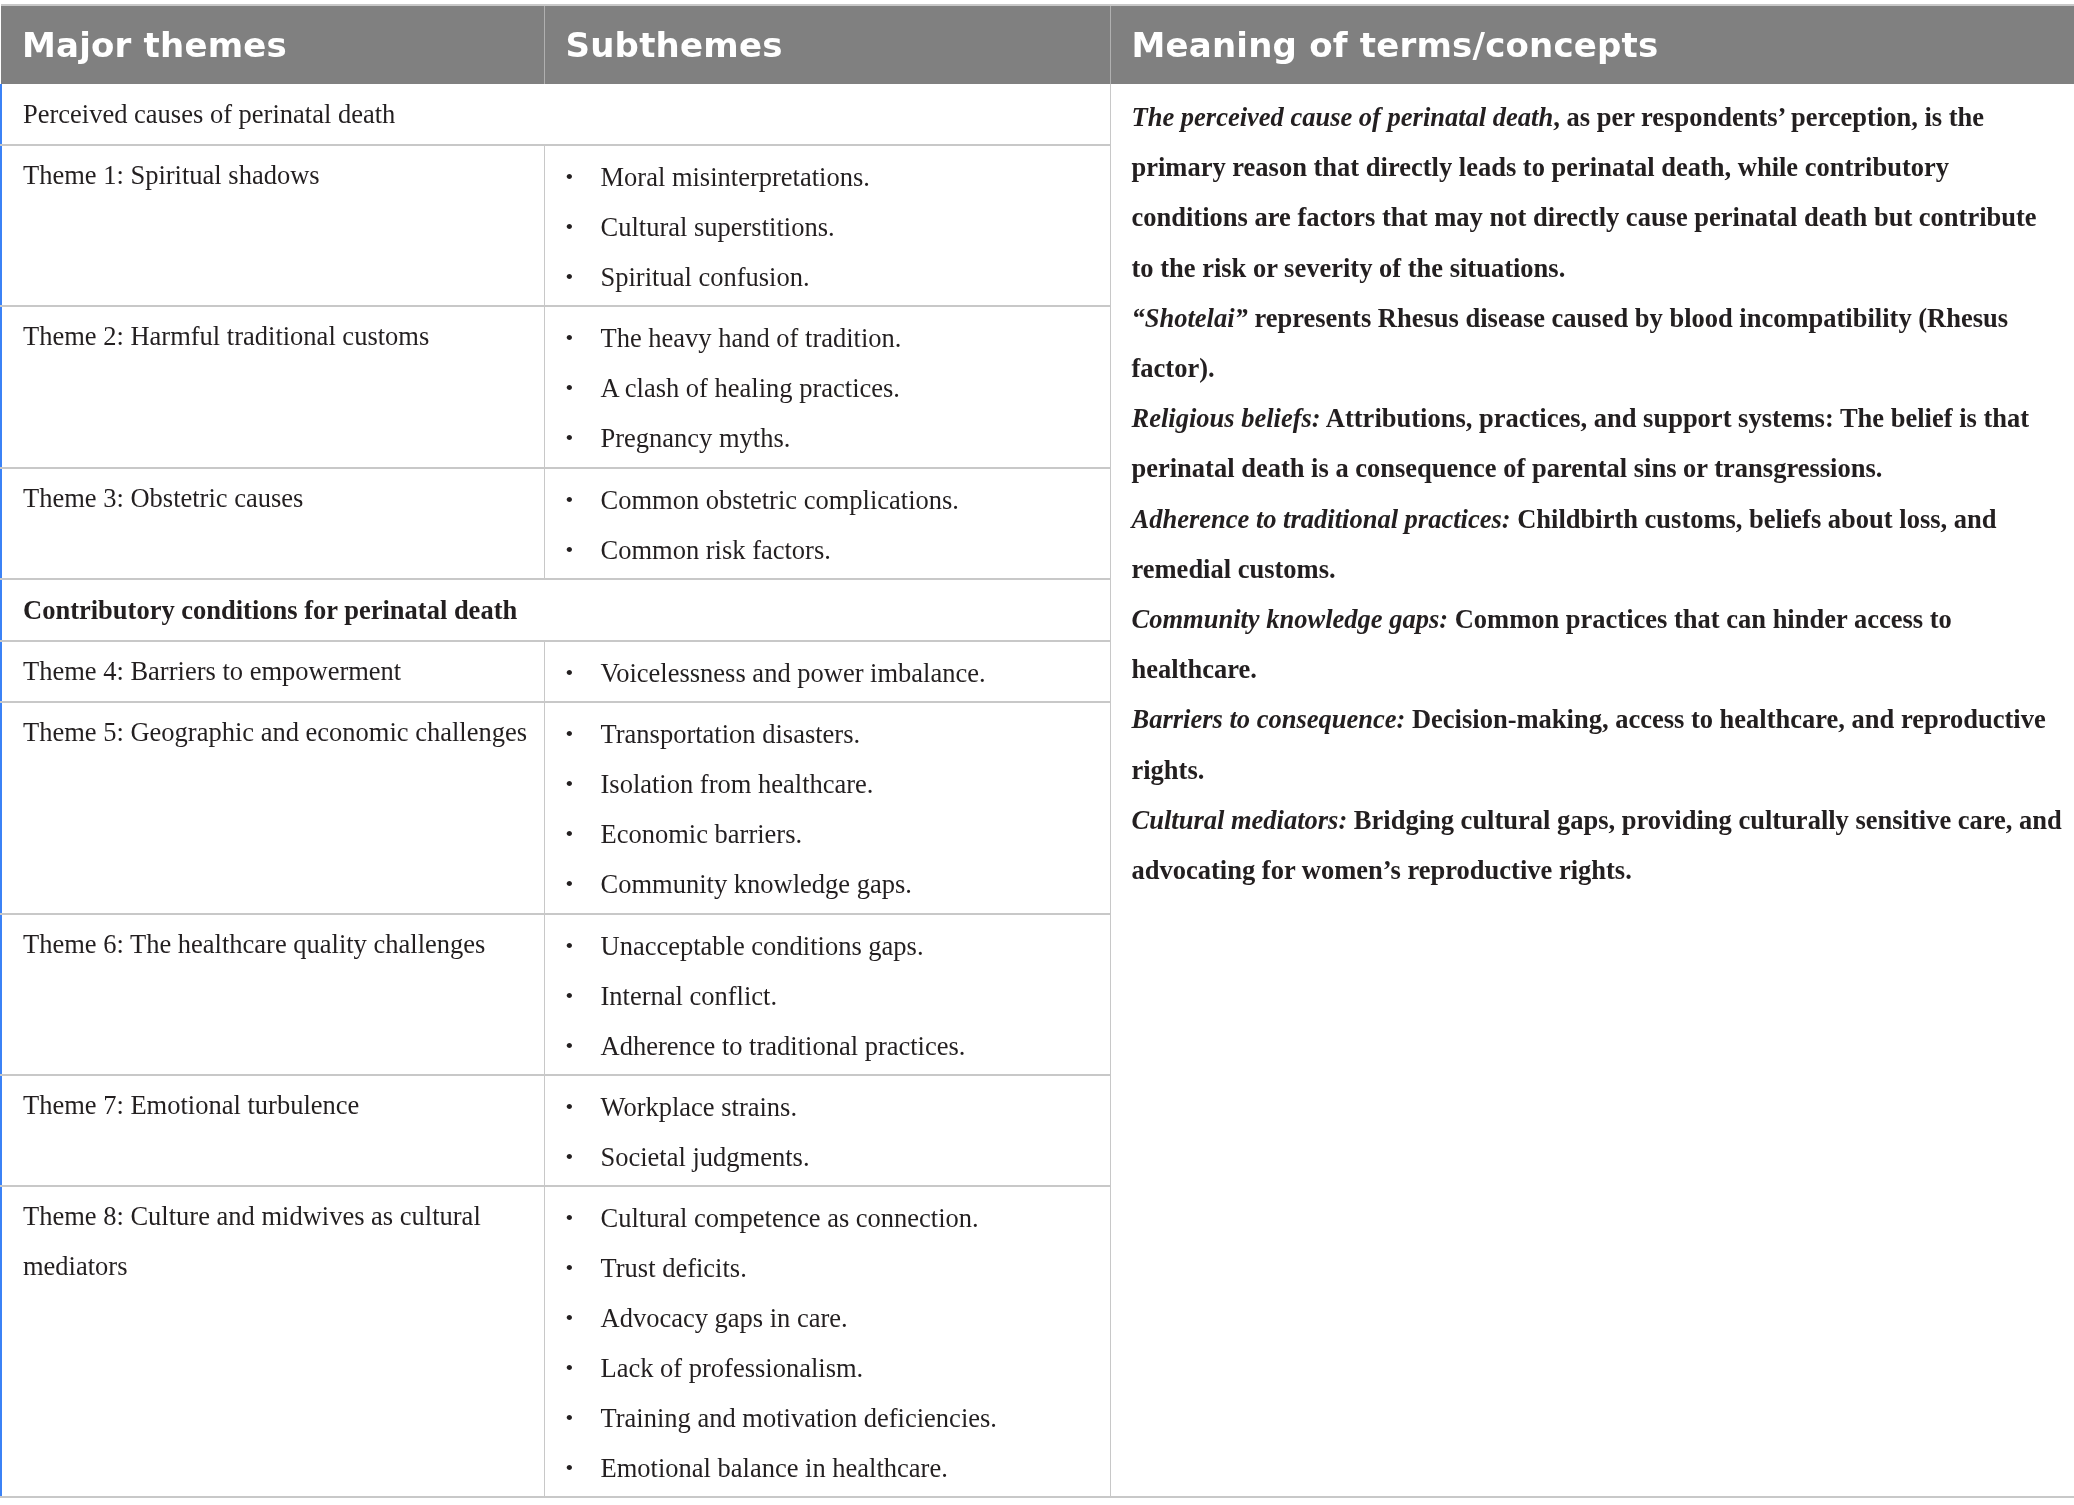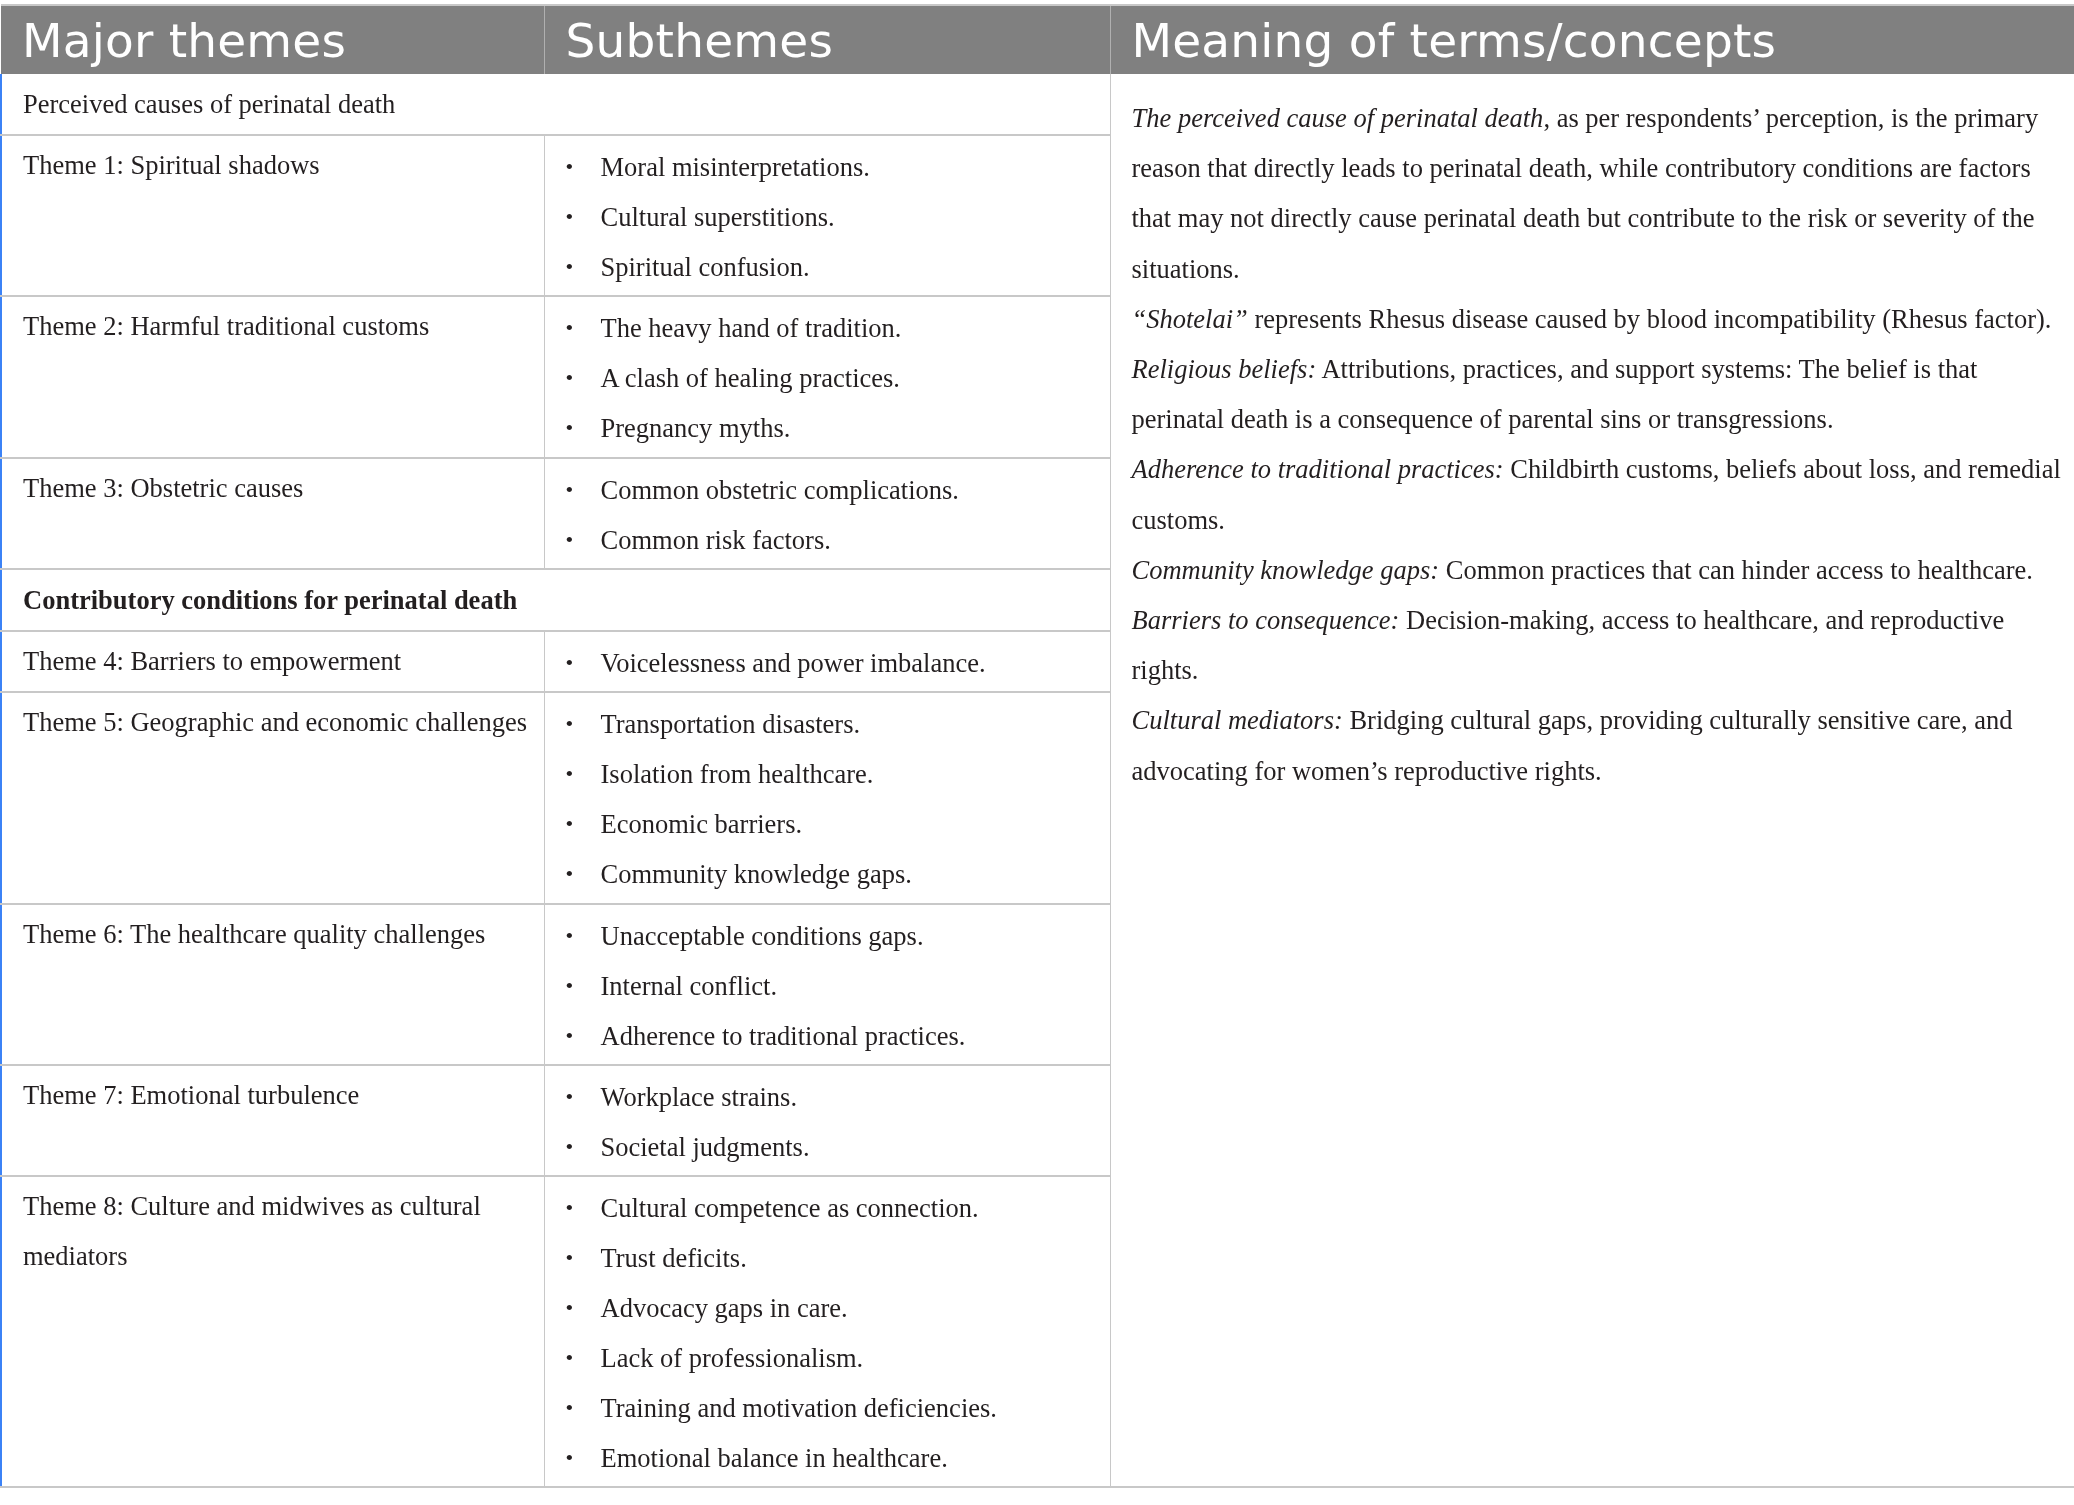--- a/index.html
+++ b/index.html
@@ -25,24 +25,24 @@
       color: #231f20;
     }
     table.themes col.c1 { width: 543px; }
     table.themes col.c2 { width: 566px; }
     table.themes col.c3 { width: 965px; }
 
     thead th {
       background: #808080;
       color: #ffffff;
       font-family: "DejaVu Sans", "Liberation Sans", sans-serif;
-      font-weight: normal;
-      font-size: 47px;
+      font-weight: bold;
+      font-size: 34px;
       text-align: left;
-      height: 69px;
+      height: 79px;
       padding: 0 0 0 21px;
       vertical-align: middle;
       border-top: 2px solid #c8c8c8;
       border-right: 1px solid #b0b0b0;
       box-sizing: border-box;
       letter-spacing: 0.2px;
     }
     thead th:last-child { border-right: 2px solid #c8c8c8; margin-top: 16px; }
 
     tbody td {
@@ -52,22 +52,23 @@
       border-right: 1px solid #c8c8c8;
       vertical-align: top;
       padding: 0 16px 0 21px;
       line-height: 50px;
       box-sizing: border-box;
     }
     tbody tr:first-child td { border-top: none; }
     td.first { border-left: 2px solid #3b82f6; }
     td.meaning {
       border-right: 2px solid #c8c8c8;
-      padding: 19px 10px 0 21px;
+      padding: 8px 10px 0 21px;
       line-height: 50.2px;
+      font-weight: bold;
     }
     td.section { padding-top: 5px; }
     td.theme { padding-top: 4px; }
 
     ul.subs {
       list-style: none;
       margin: 0;
       padding: 6px 0 0 0;
     }
     ul.subs li {

